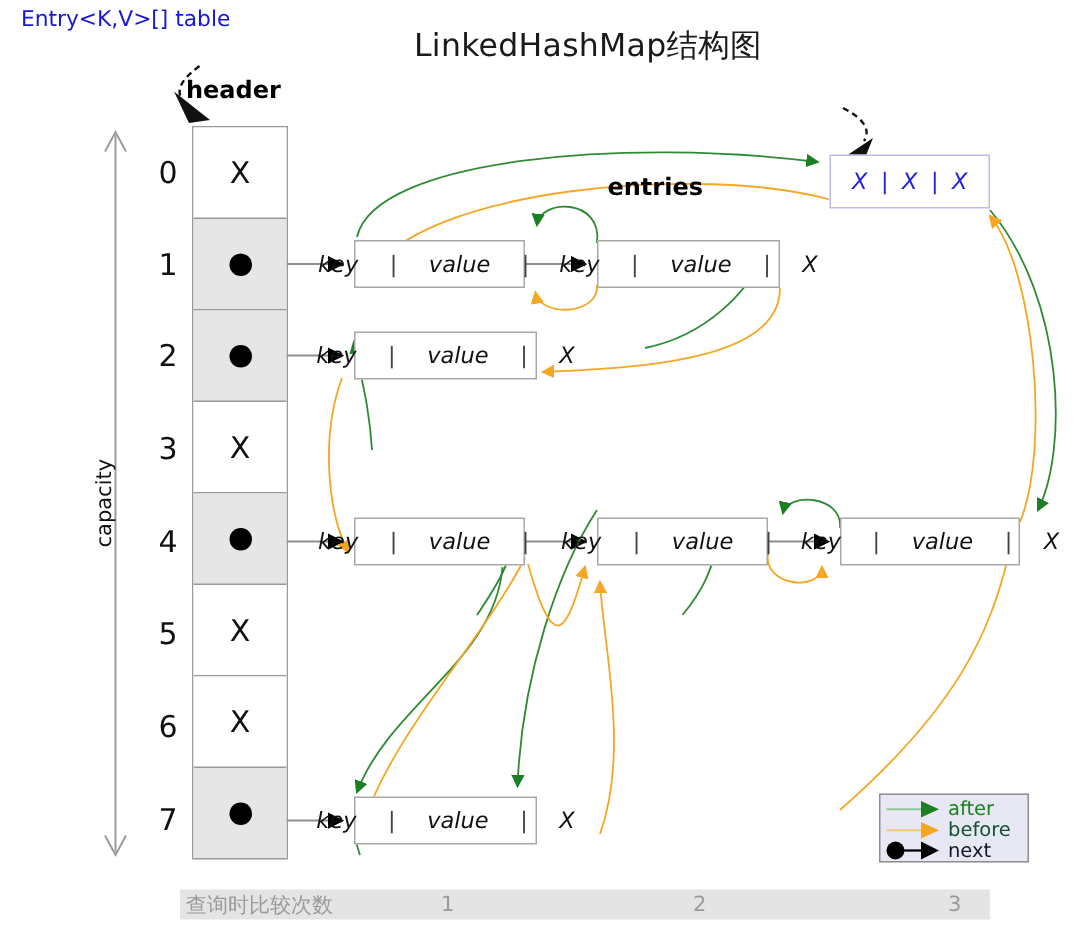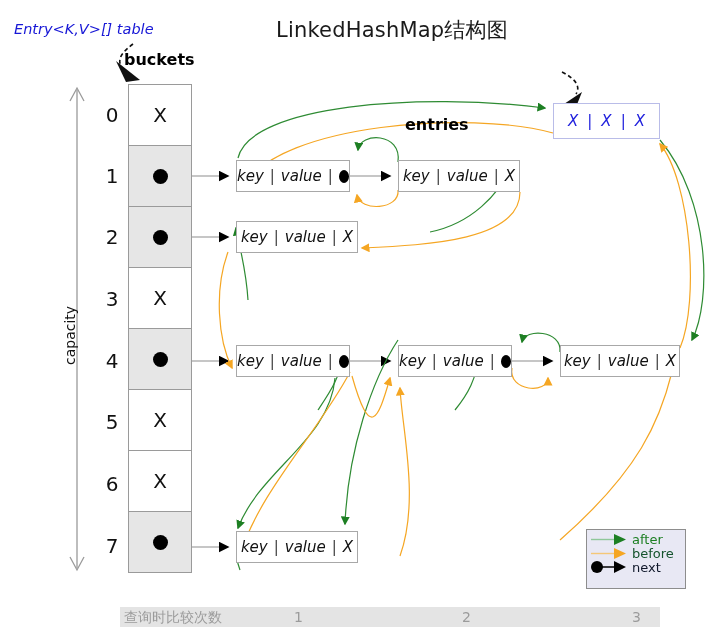--- a/index.html
+++ b/index.html
@@ -86,21 +86,21 @@
   
   .node {
     position: absolute;
     height: 32px;
     border: 1px solid #a8a8a8;
     background: #ffffff;
     box-sizing: border-box;
     display: flex;
     align-items: center;
     justify-content: center;
-    gap: 6px;
+    gap: 21px;
     font-size: 15px;
     font-style: italic;
     color: #111;
   }
   .node .sep { font-style: normal; color:#444; }
   .node .nodot {
     width: 13px; height: 13px; border-radius: 50%;
     background:#000; display:inline-block;
   }
   .node .nox { font-style: italic; }
@@ -124,21 +124,21 @@
     color: #2121dd;
   }
   #header-entry .sep { font-style: normal; }
 
   
   #legend {
     position: absolute;
     left: 586px;
     top: 529px;
     width: 100px;
-    height: 60px;
+    height: 46px;
     background: #e8e8f4;
     border: 1px solid #8d8d8d;
     box-sizing: border-box;
     padding: 2px 3px 0 3px;
   }
   .lgrow {
     display: flex;
     align-items: center;
     height: 14px;
     margin-bottom: 0px;
@@ -146,21 +146,21 @@
   }
   .lgtext { margin-left: 2px; }
   .lg-after  { color: #1d7f23; }
   .lg-before { color: #14532d; }
   .lg-next   { color: #0f172a; }
 
   
   #footer {
     position: absolute;
     left: 120px;
-    top: 607px;
+    top: 593px;
     width: 540px;
     height: 20px;
     background: #e4e4e4;
   }
   .fnum, .ftext {
     position: absolute;
     font-size: 14px;
     color: #9b9b9b;
     top: 2px;
   }
@@ -253,24 +253,24 @@
 
       <g stroke="#111" stroke-width="1.6" stroke-dasharray="4,3">
         <path d="M562,72 C578,80 580,88 576,94"></path>
       </g>
       <path d="M582,92 L558,108 L574,112 Z" fill="#111" stroke="none"></path>
     </g>
   </svg>
 
   <div class="lbl title" style="left:276px; top:16px;">LinkedHashMap结构图</div>
 
-  <div class="lbl annot" style="left:14px; top:21px;font-style:italic;">Entry&lt;K,V&gt;[] table</div>
-
-
-  <div class="lbl boldlbl" style="left:124px; top:50px;">buckets</div>
+  <div class="lbl annot" style="left:14px; top:5px;">Entry&lt;K,V&gt;[] table</div>
+
+
+  <div class="lbl boldlbl" style="left:124px; top:50px;">header</div>
 
   <div class="lbl boldlbl" style="left:405px; top:115px;text-align:center;">entries</div>
 
   <div class="capacity-label" style="left:62px; top:365px;">capacity</div>
 
   <div class="bidx" style="left:100px; top:103px;">0</div>
   <div class="bidx" style="left:100px; top:164px;">1</div>
   <div class="bidx" style="left:100px; top:225px;">2</div>
   <div class="bidx" style="left:100px; top:287px;">3</div>
   <div class="bidx" style="left:100px; top:349px;">4</div>

